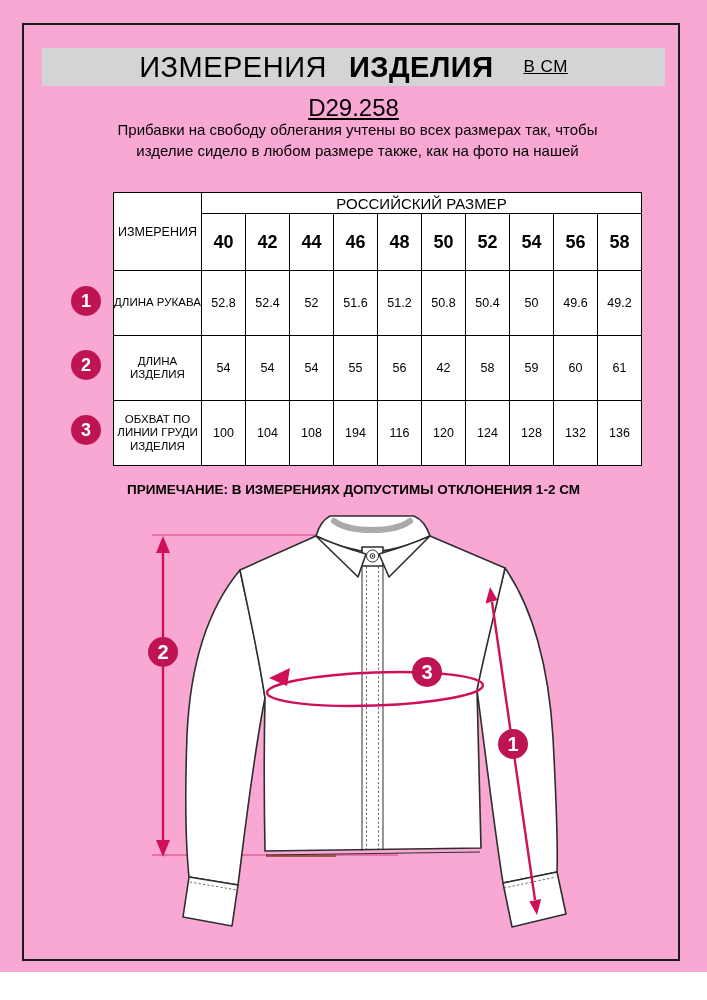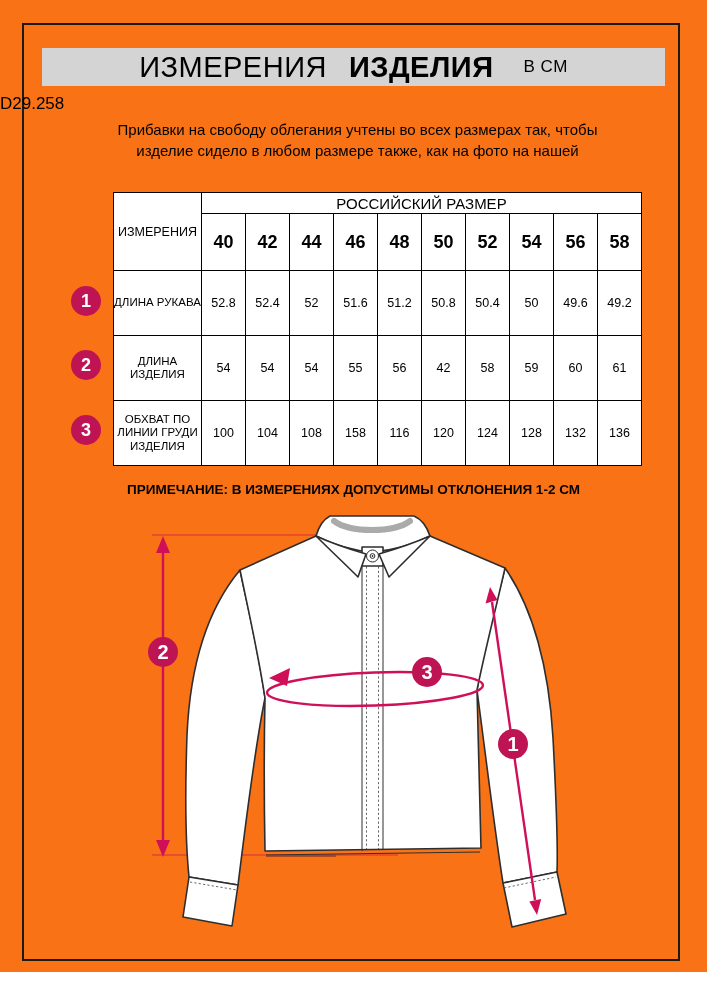--- a/index.html
+++ b/index.html
@@ -1,24 +1,24 @@
 <!DOCTYPE html>
 <html><head>
 <meta charset="utf-8">
 <style>
   html,body{margin:0;padding:0;background:#ffffff;}
   body{width:707px;height:1000px;font-family:"Liberation Sans",sans-serif;color:#000;}
-  .page{position:relative;width:707px;height:972px;background:#f97316;overflow:hidden;}
+  .page{position:relative;width:707px;height:972px;background:#f9a8d4;overflow:hidden;}
   .frame{position:absolute;left:22px;top:23px;width:658px;height:938px;border:2px solid #1b1b1b;box-sizing:border-box;}
   .titlebar{position:absolute;left:42px;top:48px;width:623px;height:38px;background:#d4d4d4;
     display:flex;align-items:center;justify-content:center;white-space:nowrap;}
   .title-reg{font-size:29px;letter-spacing:.5px;}
   .title-bold{font-size:29px;font-weight:bold;margin-left:22px;letter-spacing:.5px;}
-  .title-units{font-size:17px;margin-left:30px;letter-spacing:.5px;}
-  .code{position:absolute;top:94px;left:0;width:707px;text-align:left;font-size:17px;}
+  .title-units{font-size:17px;margin-left:30px;letter-spacing:.5px;text-decoration:underline;}
+  .code{position:absolute;top:94px;left:0;width:707px;text-align:center;font-size:24px;text-decoration:underline;}
   .desc{position:absolute;top:119px;left:4px;width:707px;text-align:center;font-size:15px;line-height:21px;}
   table.sizes{position:absolute;left:113px;top:192px;border-collapse:collapse;table-layout:fixed;}
   table.sizes th,table.sizes td{border:1.6px solid #000;padding:0;text-align:center;vertical-align:middle;background:#fff;}
   th.corner{width:87px;font-size:12.5px;font-weight:normal;}
   th.group{height:20px;font-size:15px;font-weight:normal;}
   tr.hr2 th{width:43px;height:56px;font-size:18px;font-weight:bold;}
   tbody tr{height:65px;}
   td.label-cell{font-size:11.5px;line-height:13.5px;padding:2px 10px;}
   td.value-cell{font-size:12.5px;}
   .note{position:absolute;top:482px;left:0;width:707px;text-align:center;font-size:13.5px;font-weight:bold;}
@@ -102,21 +102,21 @@
           <td class="value-cell">58</td>
           <td class="value-cell">59</td>
           <td class="value-cell">60</td>
           <td class="value-cell">61</td>
         </tr>
         <tr>
           <td class="label-cell">ОБХВАТ ПО ЛИНИИ ГРУДИ ИЗДЕЛИЯ</td>
           <td class="value-cell">100</td>
           <td class="value-cell">104</td>
           <td class="value-cell">108</td>
-          <td class="value-cell">158</td>
+          <td class="value-cell">194</td>
           <td class="value-cell">116</td>
           <td class="value-cell">120</td>
           <td class="value-cell">124</td>
           <td class="value-cell">128</td>
           <td class="value-cell">132</td>
           <td class="value-cell">136</td>
         </tr>
       </tbody>
   </table>
 

